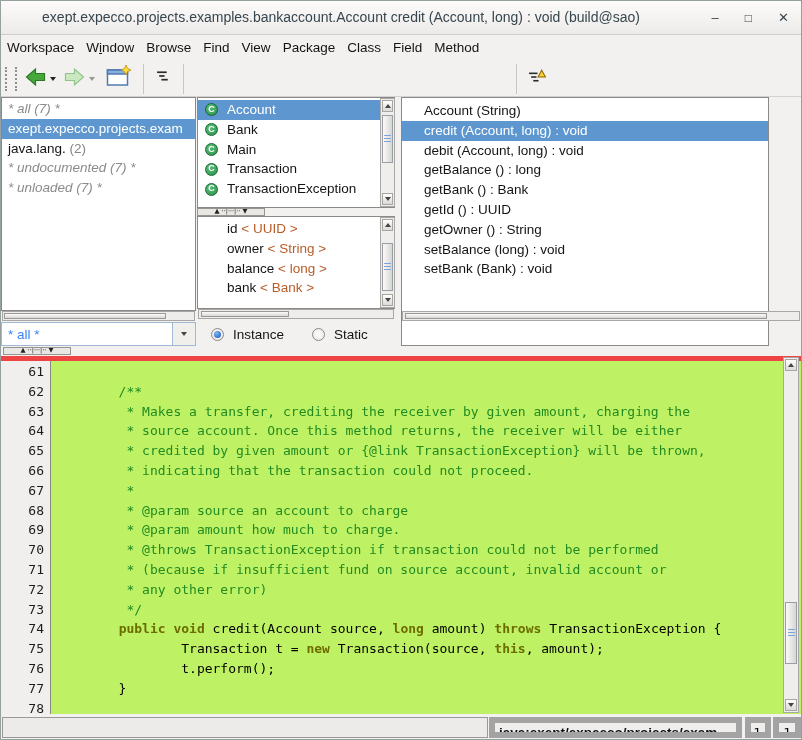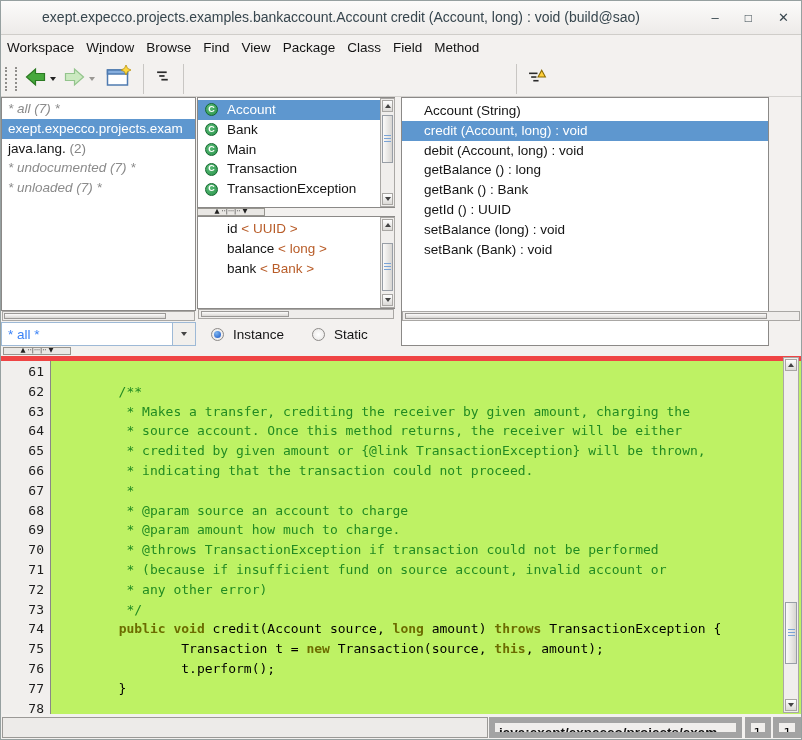--- a/index.html
+++ b/index.html
@@ -252,20 +252,21 @@
       </span>
     <span class="vs-btn vs-down">
         <i class="tri-down"></i>
       </span>
   </div>
 
   <div class="handle mid-handle">▲ ··|···|·· ▼</div>
 
   <div class="panel field-box" id="field-list">
       <div class="row field-row"><span class="fname">id</span><span class="ftype"> &lt; UUID &gt;</span></div>
+      <div class="row field-row"><span class="fname">owner</span><span class="ftype"> &lt; String &gt;</span></div>
       <div class="row field-row"><span class="fname">balance</span><span class="ftype"> &lt; long &gt;</span></div>
       <div class="row field-row"><span class="fname">bank</span><span class="ftype"> &lt; Bank &gt;</span></div>
     </div>
   <div class="vscroll field-vs">
     <span class="vs-btn vs-up">
         <i class="tri-up"></i>
       </span>
     <span class="vthumb">
         <i class="grip"></i>
       </span>
@@ -288,20 +289,21 @@
       </span>
     </div>
 
   <div class="panel methods-box" id="method-list">
       <div class="row method-row">Account (String)</div>
       <div class="row method-row selected">credit (Account, long) : void</div>
       <div class="row method-row">debit (Account, long) : void</div>
       <div class="row method-row">getBalance () : long</div>
       <div class="row method-row">getBank () : Bank</div>
       <div class="row method-row">getId () : UUID</div>
+      <div class="row method-row">getOwner () : String</div>
       <div class="row method-row">setBalance (long) : void</div>
       <div class="row method-row">setBank (Bank) : void</div>
     </div>
   <div class="hscroll methods-hs">
     <i class="hthumb"></i>
   </div>
 
   <div class="main-splitter"></div>
   <div class="handle main-handle">▲ ··|···|·· ▼</div>
 

